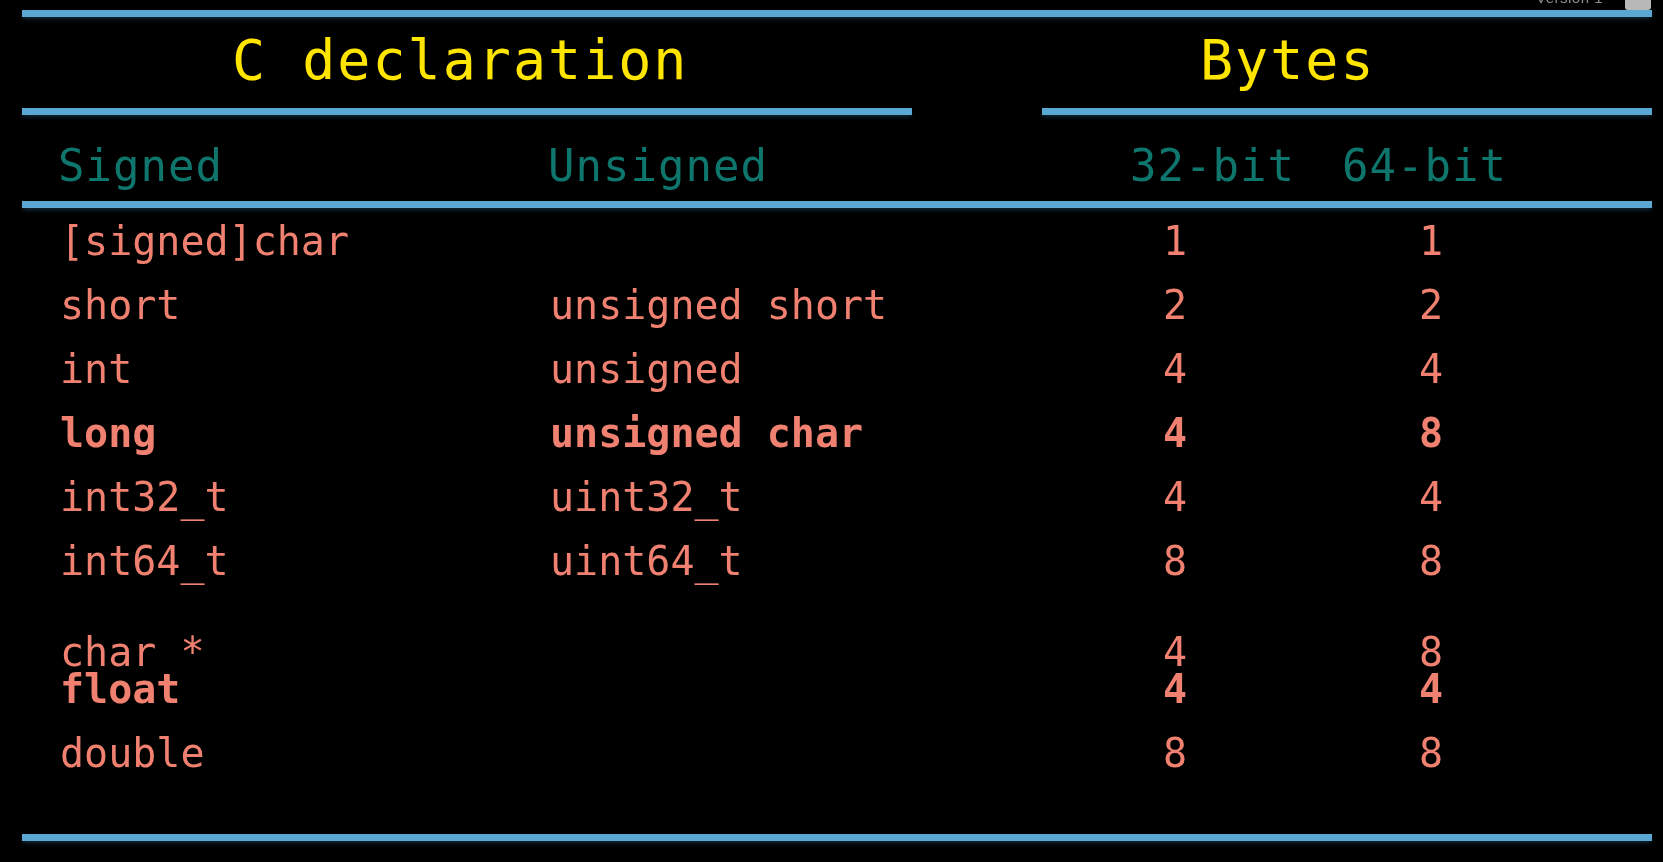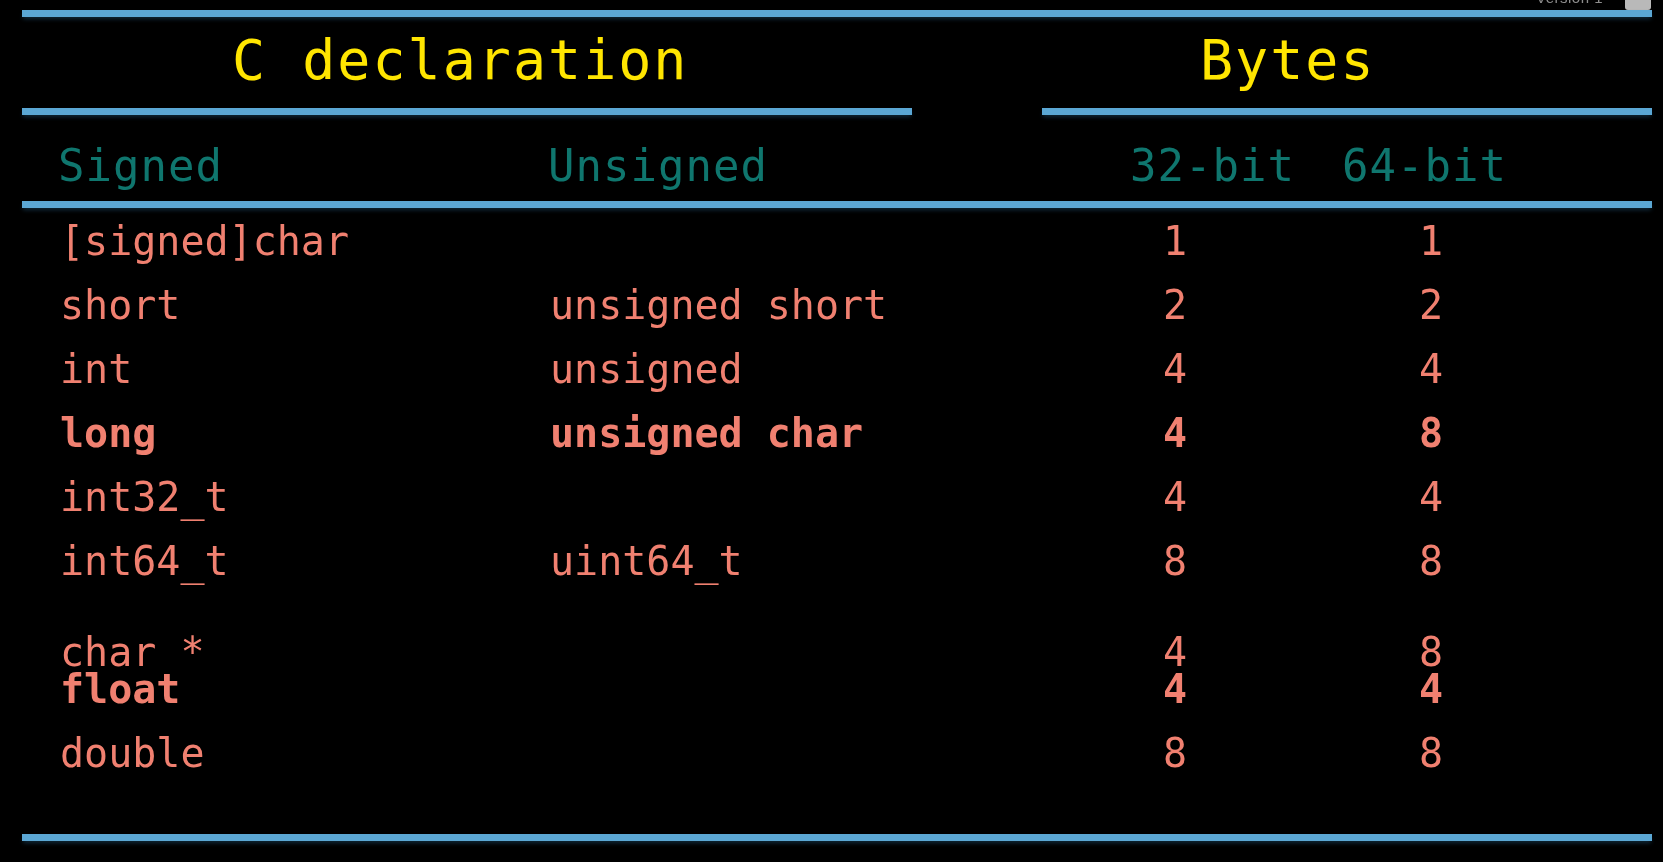--- a/index.html
+++ b/index.html
@@ -150,20 +150,21 @@
         <span class="b64">4</span>
       </div>
       <div class="row" style="top: 410px; font-weight: bold;">
         <span class="signed">long</span>
         <span class="unsigned">unsigned char</span>
         <span class="b32">4</span>
         <span class="b64">8</span>
       </div>
       <div class="row" style="top: 474px;">
         <span class="signed">int32_t</span>
+        <span class="unsigned">uint32_t</span>
         <span class="b32">4</span>
         <span class="b64">4</span>
       </div>
       <div class="row" style="top: 538px;">
         <span class="signed">int64_t</span>
         <span class="unsigned">uint64_t</span>
         <span class="b32">8</span>
         <span class="b64">8</span>
       </div>
       <div class="row" style="top: 629px; padding-left: 24px;">

